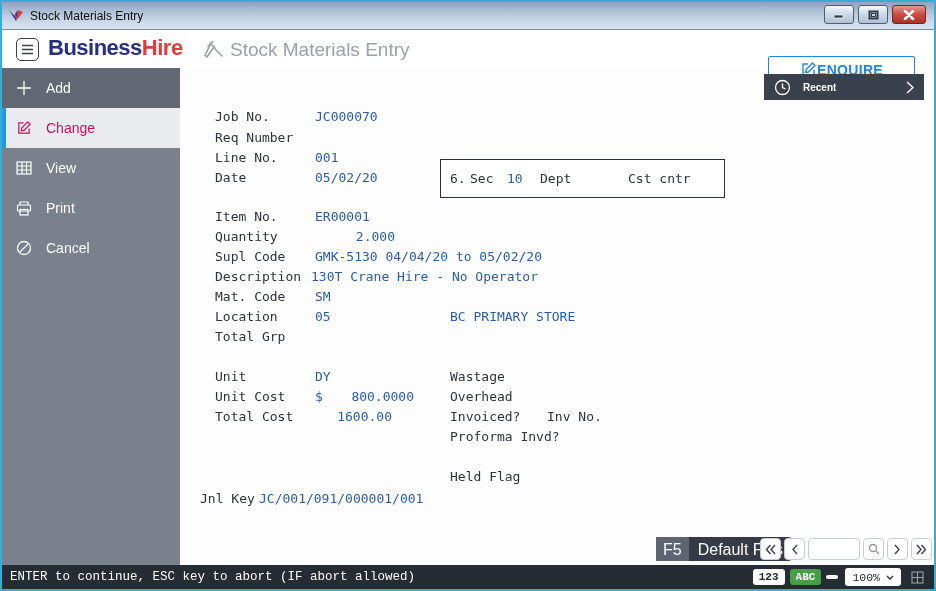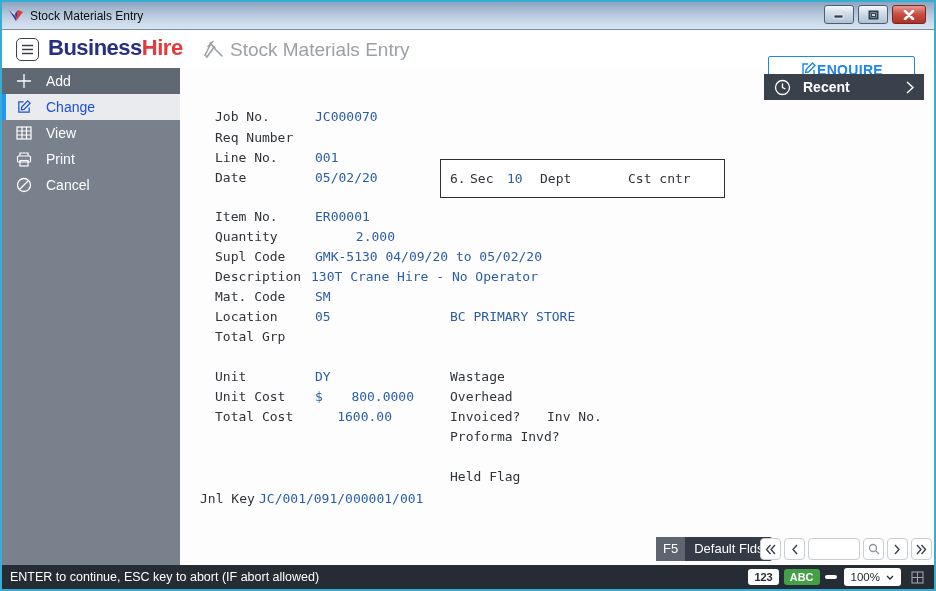--- a/index.html
+++ b/index.html
@@ -44,65 +44,65 @@
     position:absolute; right:19px; top:4px; width:147px; height:27px;
     border:1px solid #1e88e5; border-radius:2px; background:#fff;
     display:flex; align-items:center; justify-content:center; 
     color:#1e88e5; font-weight:700; font-size:14px; letter-spacing:0.3px; cursor:pointer;margin-top:21px;
   }
   
   .sidebar {
     position:absolute; top:66px; left:0; width:178px; bottom:24px; background:#78818c;
   }
   .sb-item {
-    height:26px; display:flex; align-items:center; padding-left:13px; gap:13px;
+    height:40px; display:flex; align-items:center; padding-left:13px; gap:13px;
     color:#ffffff; font-size:14px; cursor:pointer;
   }
   .sb-item .sb-icon { width:18px; display:flex; justify-content:center; }
   .sb-item.dark { background:#5f6873; }
   .sb-item.active {
-    background:#e9ebee; color:#1d4ed8; border-left:4px solid #2196f3; padding-left:9px;
+    background:#e9ebee; color:#be185d; border-left:4px solid #2196f3; padding-left:9px;
   }
   
   .recent {
     position:absolute; left:762px; top:72px; width:160px; height:26px; background:#39414d;
     display:flex; align-items:center; color:#fff; padding:0 10px; gap:12px; cursor:pointer;
   }
-  .recent .rlabel { font-weight:700; font-size:14px; flex:1; }
+  .recent .rlabel { font-weight:700; font-size:10px; flex:1; }
   
   .frow { position:absolute; left:0; right:0; height:18px;
     font-family:"DejaVu Sans Mono", monospace; font-size:13px; white-space:pre; }
   .frow span { position:absolute; top:0; }
   .flabel { color:#2f343b; }
   .fvalue { color:#2a5da8; }
   .ralign { text-align:right; }
   .secbox {
     position:absolute; left:438px; top:157px; width:285px; height:39px;
     border:1.5px solid #2b2f36; background:#fff;
   }
   
   .f5btn {
     position:absolute; left:645px; top:535px; height:24px; display:flex;
-    border-radius:4px; overflow:hidden; font-size:13px; color:#fff; cursor:pointer;padding-left:9px;
+    border-radius:4px; overflow:hidden; font-size:16px; color:#fff; cursor:pointer;padding-left:9px;
   }
   .f5btn .fkey { background:#5d6570; padding:4px 7px; }
   .f5btn .flab { background:#343b46; padding:4px 9px; }
   .navbar { position:absolute; left:758px; top:536px; height:22px; display:flex; gap:3px; align-items:center; }
   .nbtn {
     width:21px; height:22px; border:1px solid #c9ced4; border-radius:4px; background:#fff;
     display:flex; align-items:center; justify-content:center; cursor:pointer; color:#39414d;
   }
   .ninput {
     width:52px; height:22px; border:1px solid #c9ced4; border-radius:4px; background:#fff;
     font-size:12px; padding:0 4px; outline:none;
   }
   
   .statusbar {
     position:absolute; left:0; right:0; bottom:0; height:24px; background:#262c33;
-    display:flex; align-items:center; color:#fff; font-size:12.5px; padding:0 8px;
+    display:flex; align-items:center; color:#fff; font-size:12.5px; padding:0 8px;font-family:Liberation Mono, monospace;
   }
   .statusbar .msg { flex:1; }
   .badge {
     font-size:11px; font-weight:700; border-radius:3px; padding:2px 6px; margin-left:5px;
     background:#fff; color:#262c33; cursor:pointer;
   }
   .badge.green { background:#43a047; color:#fff; }
   .zoomctl {
     margin-left:7px; background:#fff; color:#262c33; border-radius:3px; height:18px;
     display:flex; align-items:center; gap:6px; padding:0 7px; font-size:11.5px; cursor:pointer;
@@ -268,21 +268,21 @@
   <div class="frow" style="top:207px">
     <span class="flabel" style="left:213px">Item No.</span>
     <span class="fvalue" style="left:313px">ER00001</span>
   </div>
   <div class="frow" style="top:227px">
     <span class="flabel" style="left:213px">Quantity</span>
     <span class="fvalue ralign" style="left:313px;width:80px">2.000</span>
   </div>
   <div class="frow" style="top:247px">
     <span class="flabel" style="left:213px">Supl Code</span>
-    <span class="fvalue" style="left:313px">GMK-5130 04/09/20 to 05/02/20</span>
+    <span class="fvalue" style="left:313px">GMK-5130 04/04/20 to 05/02/20</span>
   </div>
   <div class="frow" style="top:267px">
     <span class="flabel" style="left:213px">Description</span>
     <span class="fvalue" style="left:309px">130T Crane Hire - No Operator</span>
   </div>
   <div class="frow" style="top:287px">
     <span class="flabel" style="left:213px">Mat. Code</span>
     <span class="fvalue" style="left:313px">SM</span>
   </div>
   <div class="frow" style="top:307px">

